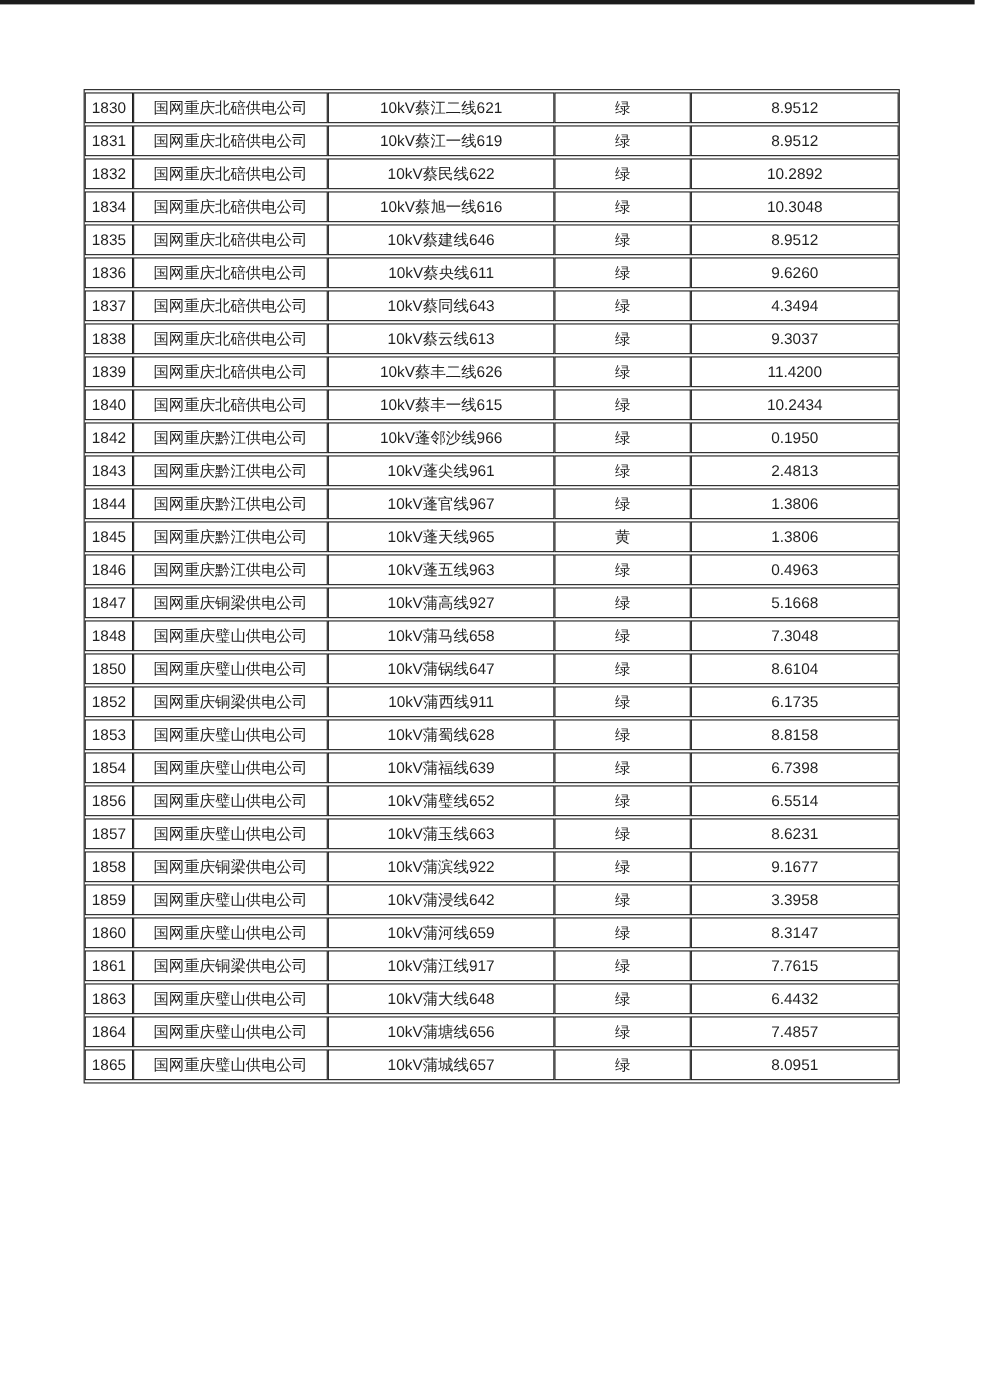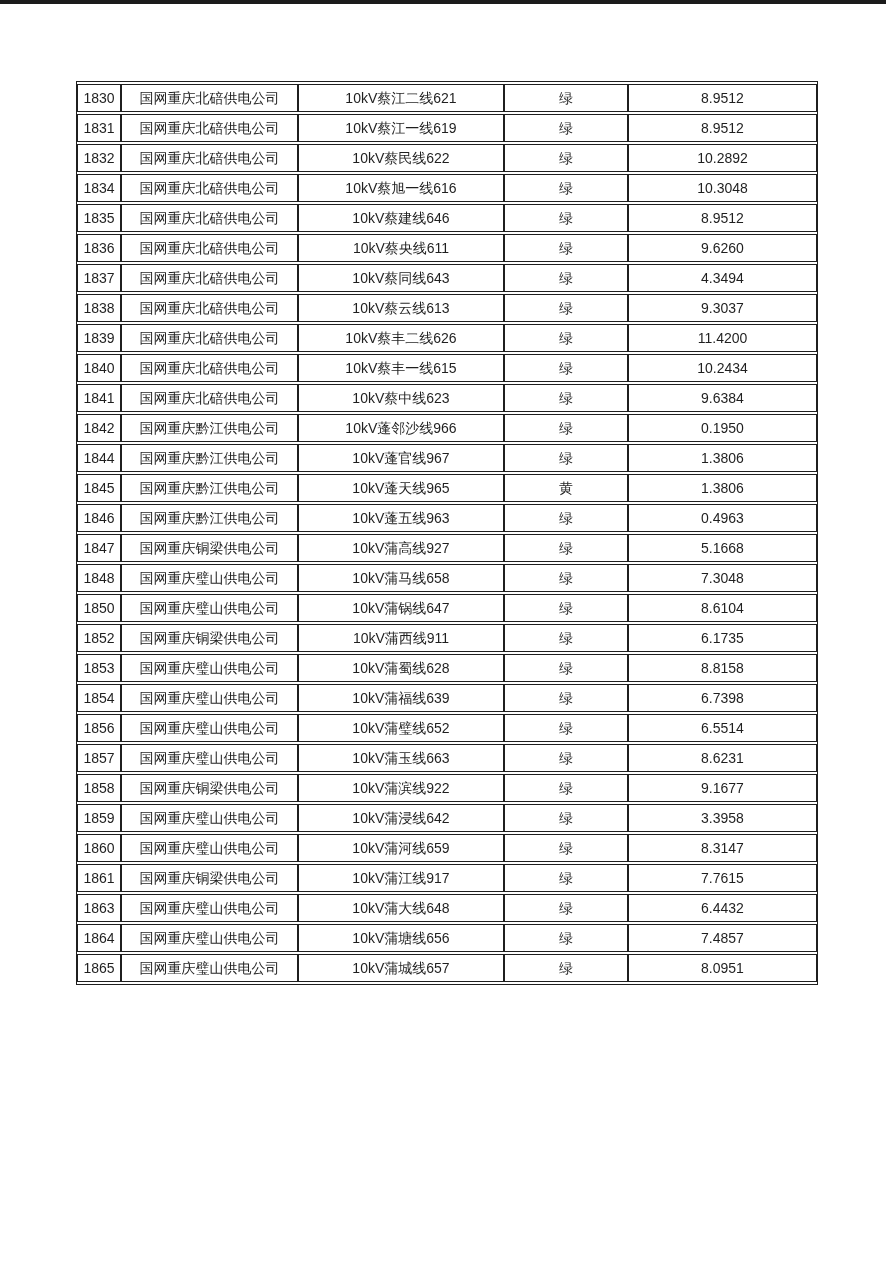--- a/index.html
+++ b/index.html
@@ -121,32 +121,32 @@
           <td>11.4200</td>
         </tr>
         <tr>
           <td>1840</td>
           <td>国网重庆北碚供电公司</td>
           <td>10kV蔡丰一线615</td>
           <td>绿</td>
           <td>10.2434</td>
         </tr>
         <tr>
-          <td>1841</td>
-          <td>国网重庆北碚供电公司</td>
-          <td>10kV蔡中线623</td>
-          <td>绿</td>
-          <td>9.6384</td>
-        </tr>
-        <tr>
           <td>1842</td>
           <td>国网重庆黔江供电公司</td>
           <td>10kV蓬邻沙线966</td>
           <td>绿</td>
           <td>0.1950</td>
+        </tr>
+        <tr>
+          <td>1843</td>
+          <td>国网重庆黔江供电公司</td>
+          <td>10kV蓬尖线961</td>
+          <td>绿</td>
+          <td>2.4813</td>
         </tr>
         <tr>
           <td>1844</td>
           <td>国网重庆黔江供电公司</td>
           <td>10kV蓬官线967</td>
           <td>绿</td>
           <td>1.3806</td>
         </tr>
         <tr>
           <td>1845</td>

